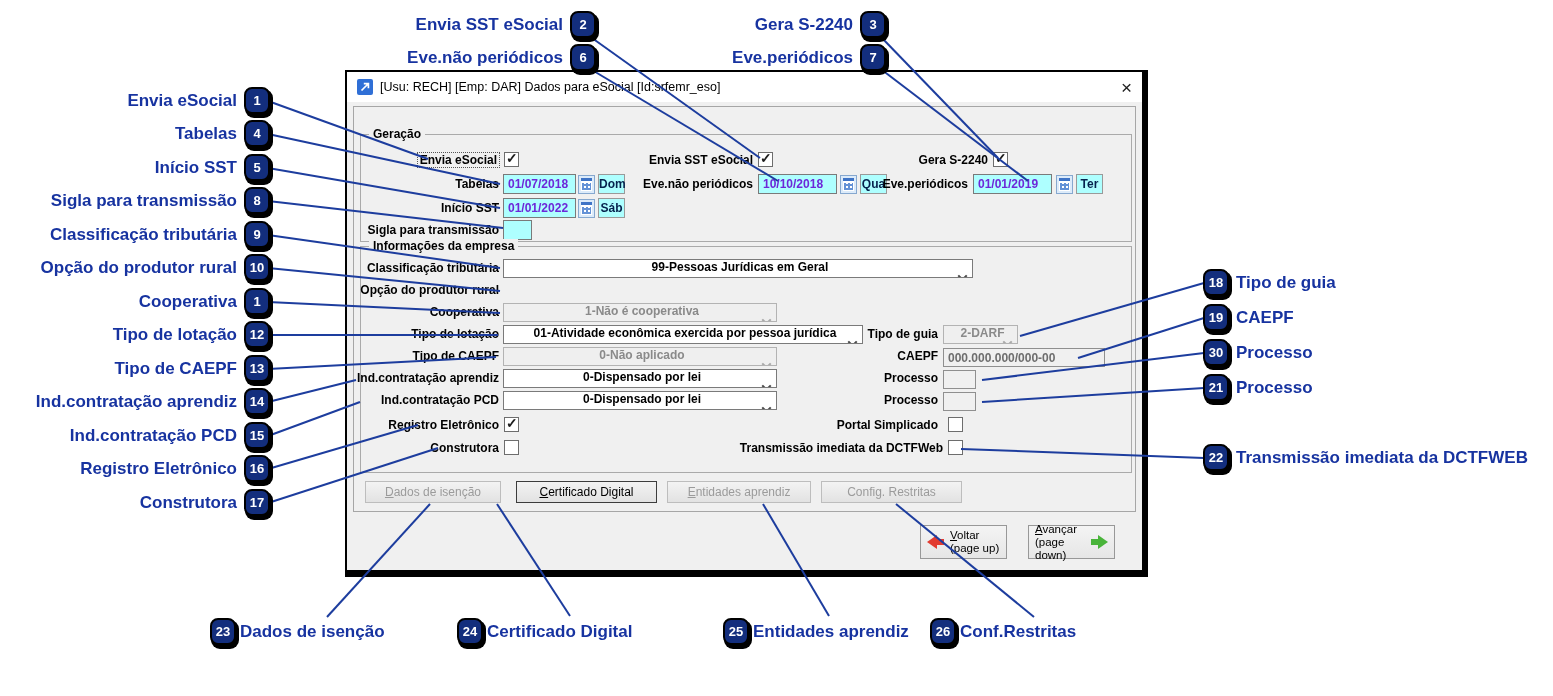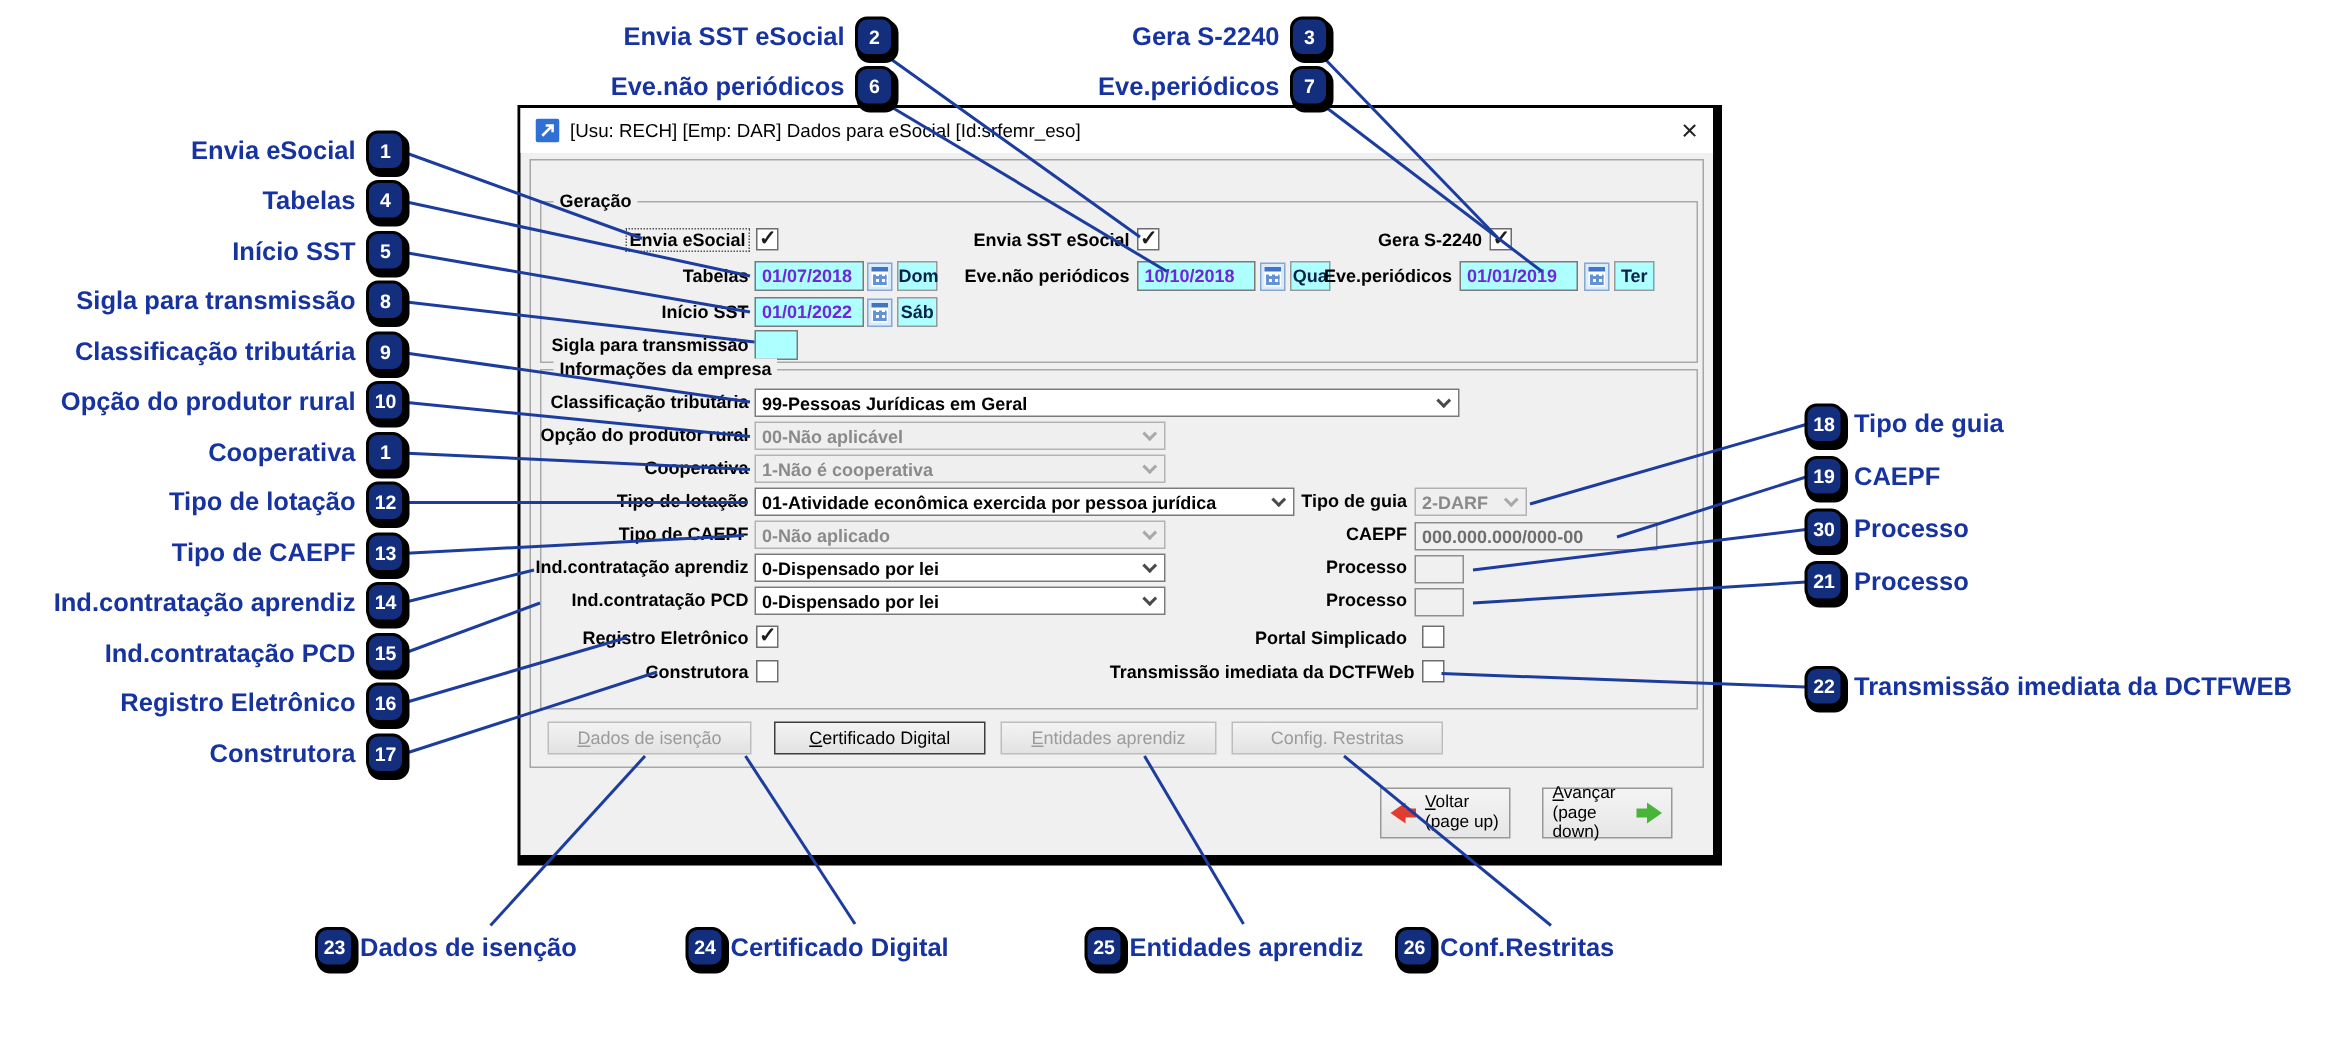--- a/index.html
+++ b/index.html
@@ -34,21 +34,21 @@
             font-weight:bold; text-align:center; line-height:18px; color:#06224d; }
 
   .calbtn { position:absolute; width:17px; height:19px; border:1px solid #86a8cf; background:#dcebfa; }
   .calbtn .cal-ic { position:absolute; left:2px; top:2px; right:2px; bottom:2px; background:#fff; }
   .calbtn .cal-ic::before { content:""; position:absolute; left:0; right:0; top:0; height:3px; background:#3f74c6; }
   .calbtn .cal-ic::after { content:""; position:absolute; left:1px; right:1px; top:5px; bottom:1px;
       background: repeating-linear-gradient(90deg,#4a7fd0 0 2px,transparent 2px 4px),
                   repeating-linear-gradient(0deg,#4a7fd0 0 2px,transparent 2px 4px); opacity:.85; }
 
   .combo { position:absolute; height:19px; background:#fff; border:1px solid #7a7a7a; display:flex;
-           align-items:center; padding-left:4px; font-size:12px; font-weight:bold; white-space:nowrap; overflow:hidden; }
+           align-items:center; padding-left:4px; font-size:12px; font-weight:bold; white-space:nowrap; overflow:hidden;flex-direction:column; }
   .combo .chev { margin-left:auto; margin-right:6px; width:7px; height:7px; flex:none;
                  border-right:2px solid #4a4a4a; border-bottom:2px solid #4a4a4a; transform:rotate(45deg) translate(-1px,-1px); }
   .combo.disabled { background:#efefef; border-color:#b3b3b3; color:#8a8a8a; }
   .combo.disabled .chev { border-color:#a9a9a9; }
 
   .abtn { position:absolute; height:22px; background:linear-gradient(#f3f3f3,#e2e2e2); border:1px solid #989898;
           font-size:12px; text-align:center; line-height:20px; color:#000; }
   .abtn.disabled { color:#9b9b9b; border-color:#bdbdbd; }
   .abtn.default { border:1px solid #3d3d3d; }
 
@@ -173,24 +173,20 @@
       <span class="group-label">Informações da empresa</span>
     </div>
 
     <div class="flabel" style="left:0px; top:187px; width:152px;">Classificação tributária</div>
     <div class="combo" style="left:156px; top:187px; width:470px;">
       <span>99-Pessoas Jurídicas em Geral</span>
       <span class="chev"></span>
     </div>
 
     <div class="flabel" style="left:0px; top:209px; width:152px;">Opção do produtor rural</div>
-    <div class="combo disabled" style="left:156px; top:209px; width:274px;">
-      <span>00-Não aplicável</span>
-      <span class="chev"></span>
-    </div>
 
     <div class="flabel" style="left:0px; top:231px; width:152px;">Cooperativa</div>
     <div class="combo disabled" style="left:156px; top:231px; width:274px;">
       <span>1-Não é cooperativa</span>
       <span class="chev"></span>
     </div>
 
     <div class="flabel" style="left:0px; top:253px; width:152px;">Tipo de lotação</div>
     <div class="combo" style="left:156px; top:253px; width:360px;">
       <span>01-Atividade econômica exercida por pessoa jurídica</span>

